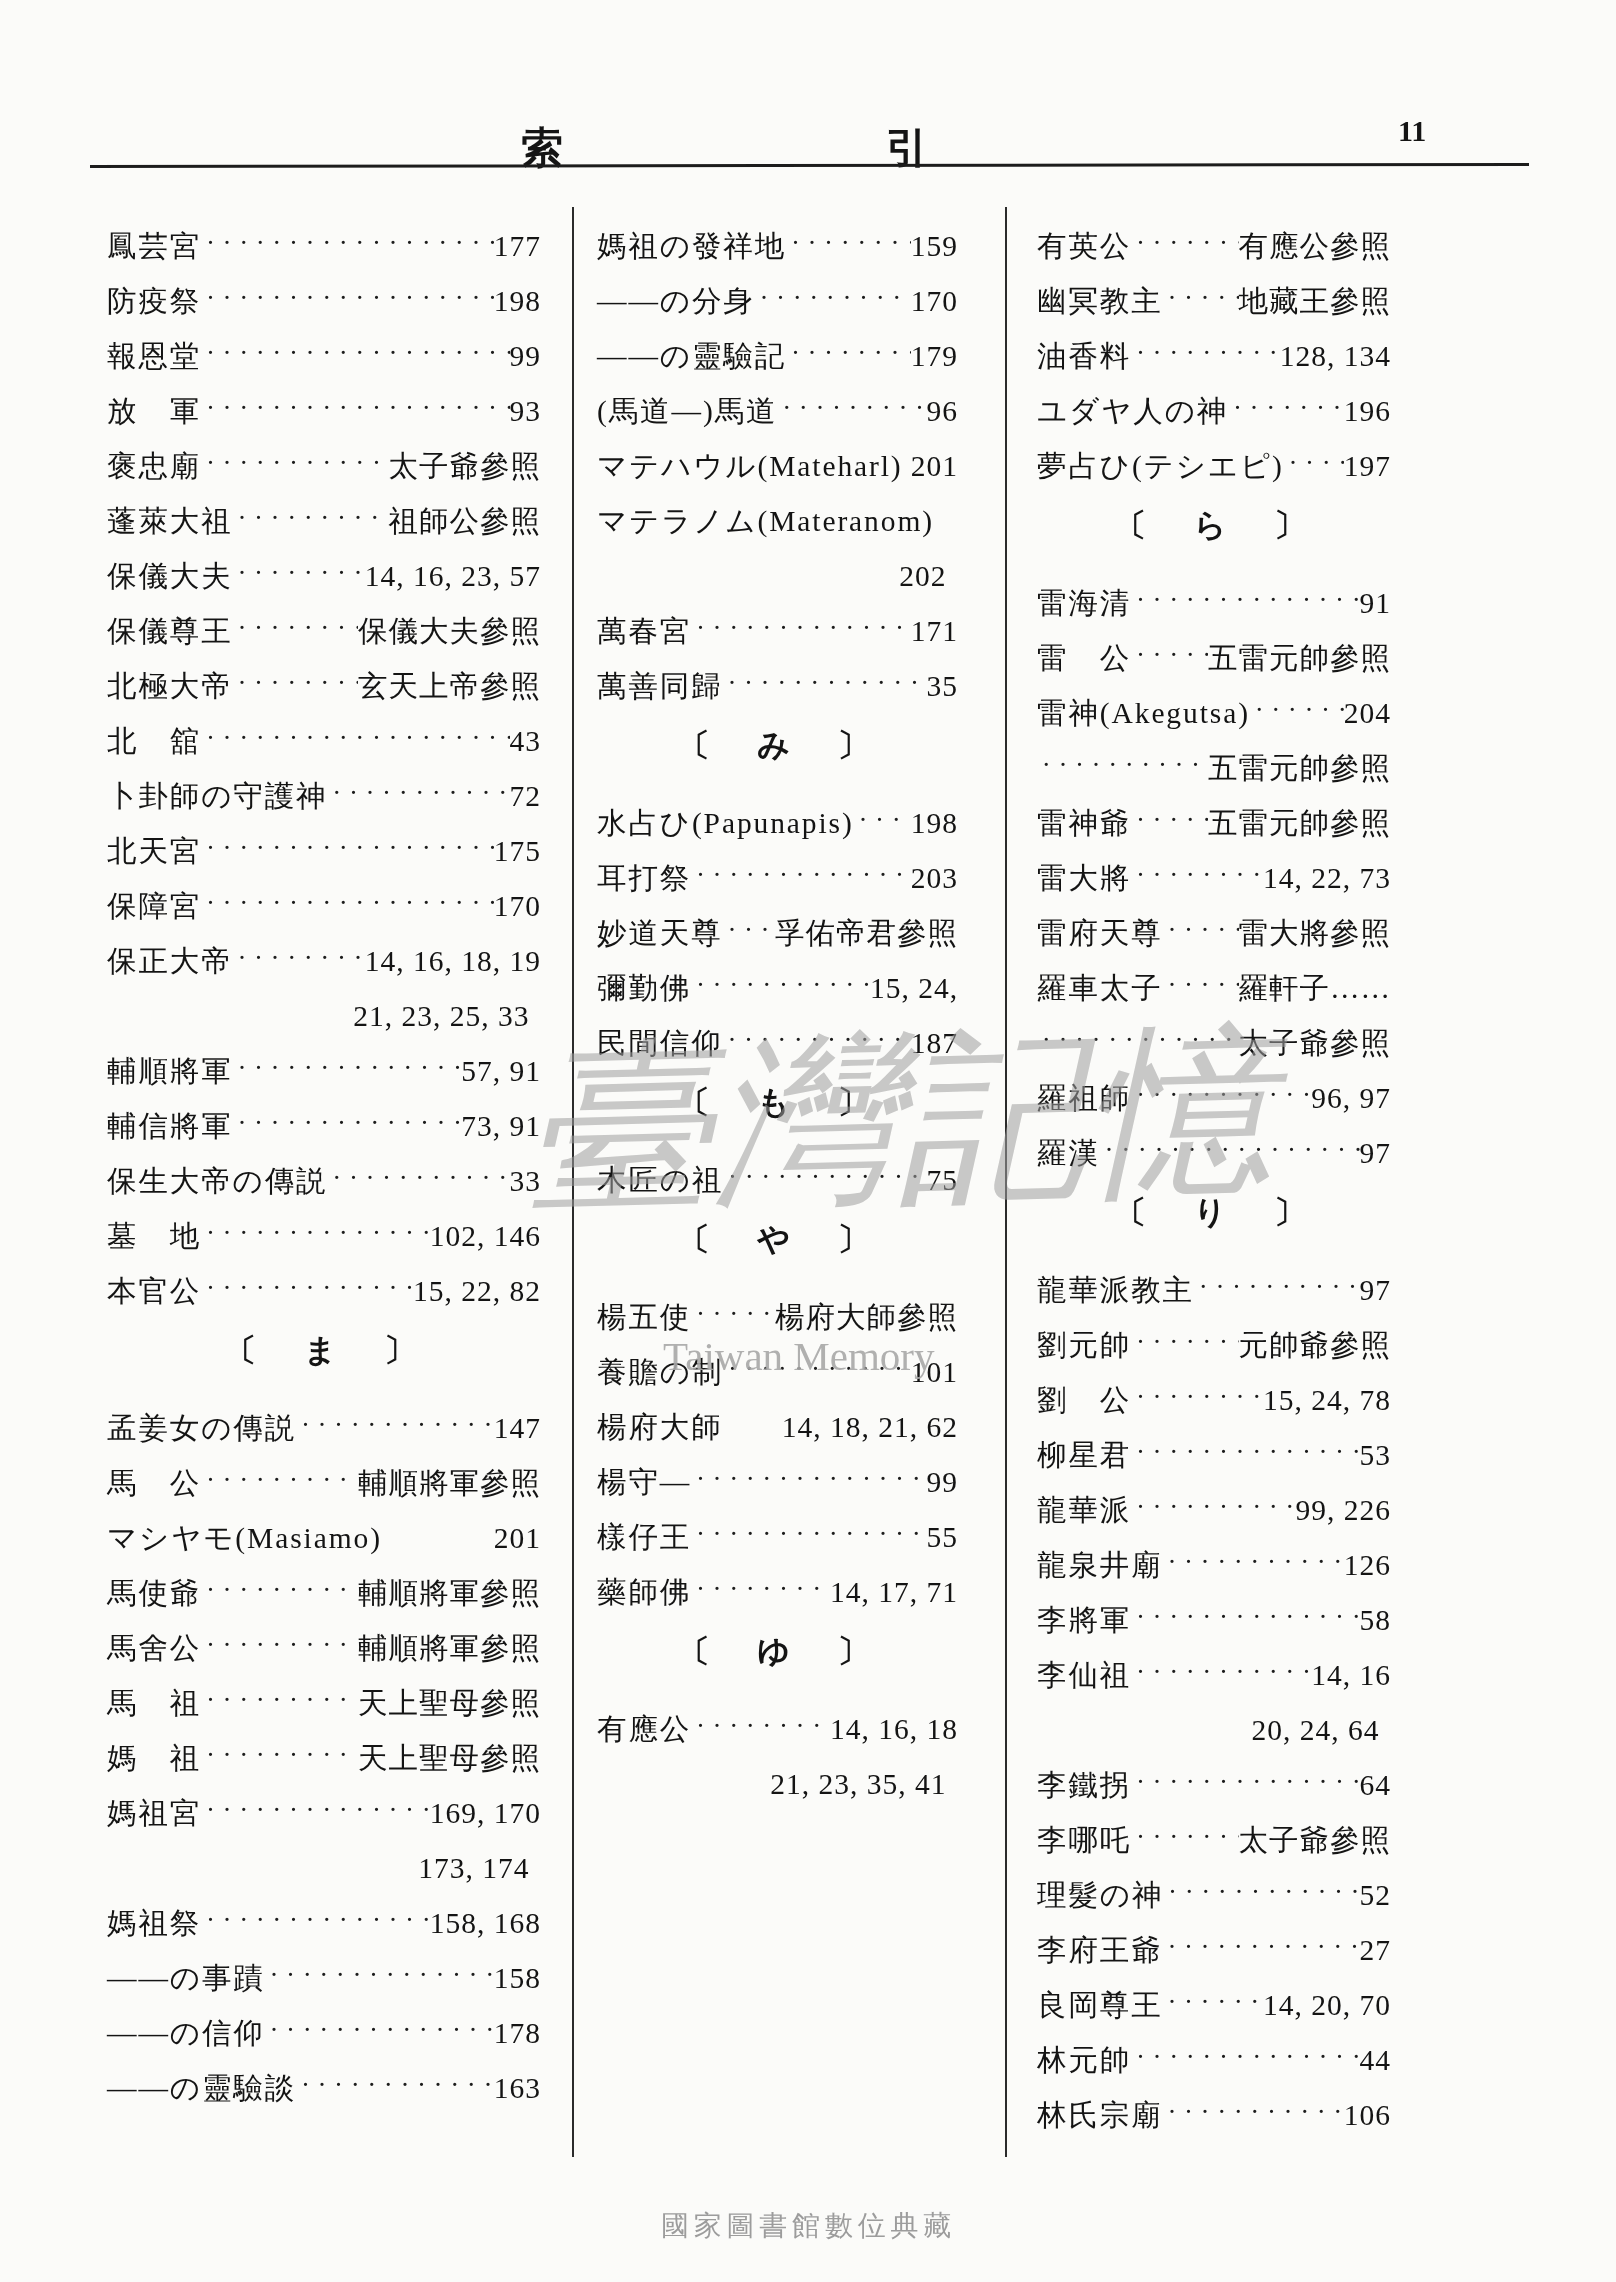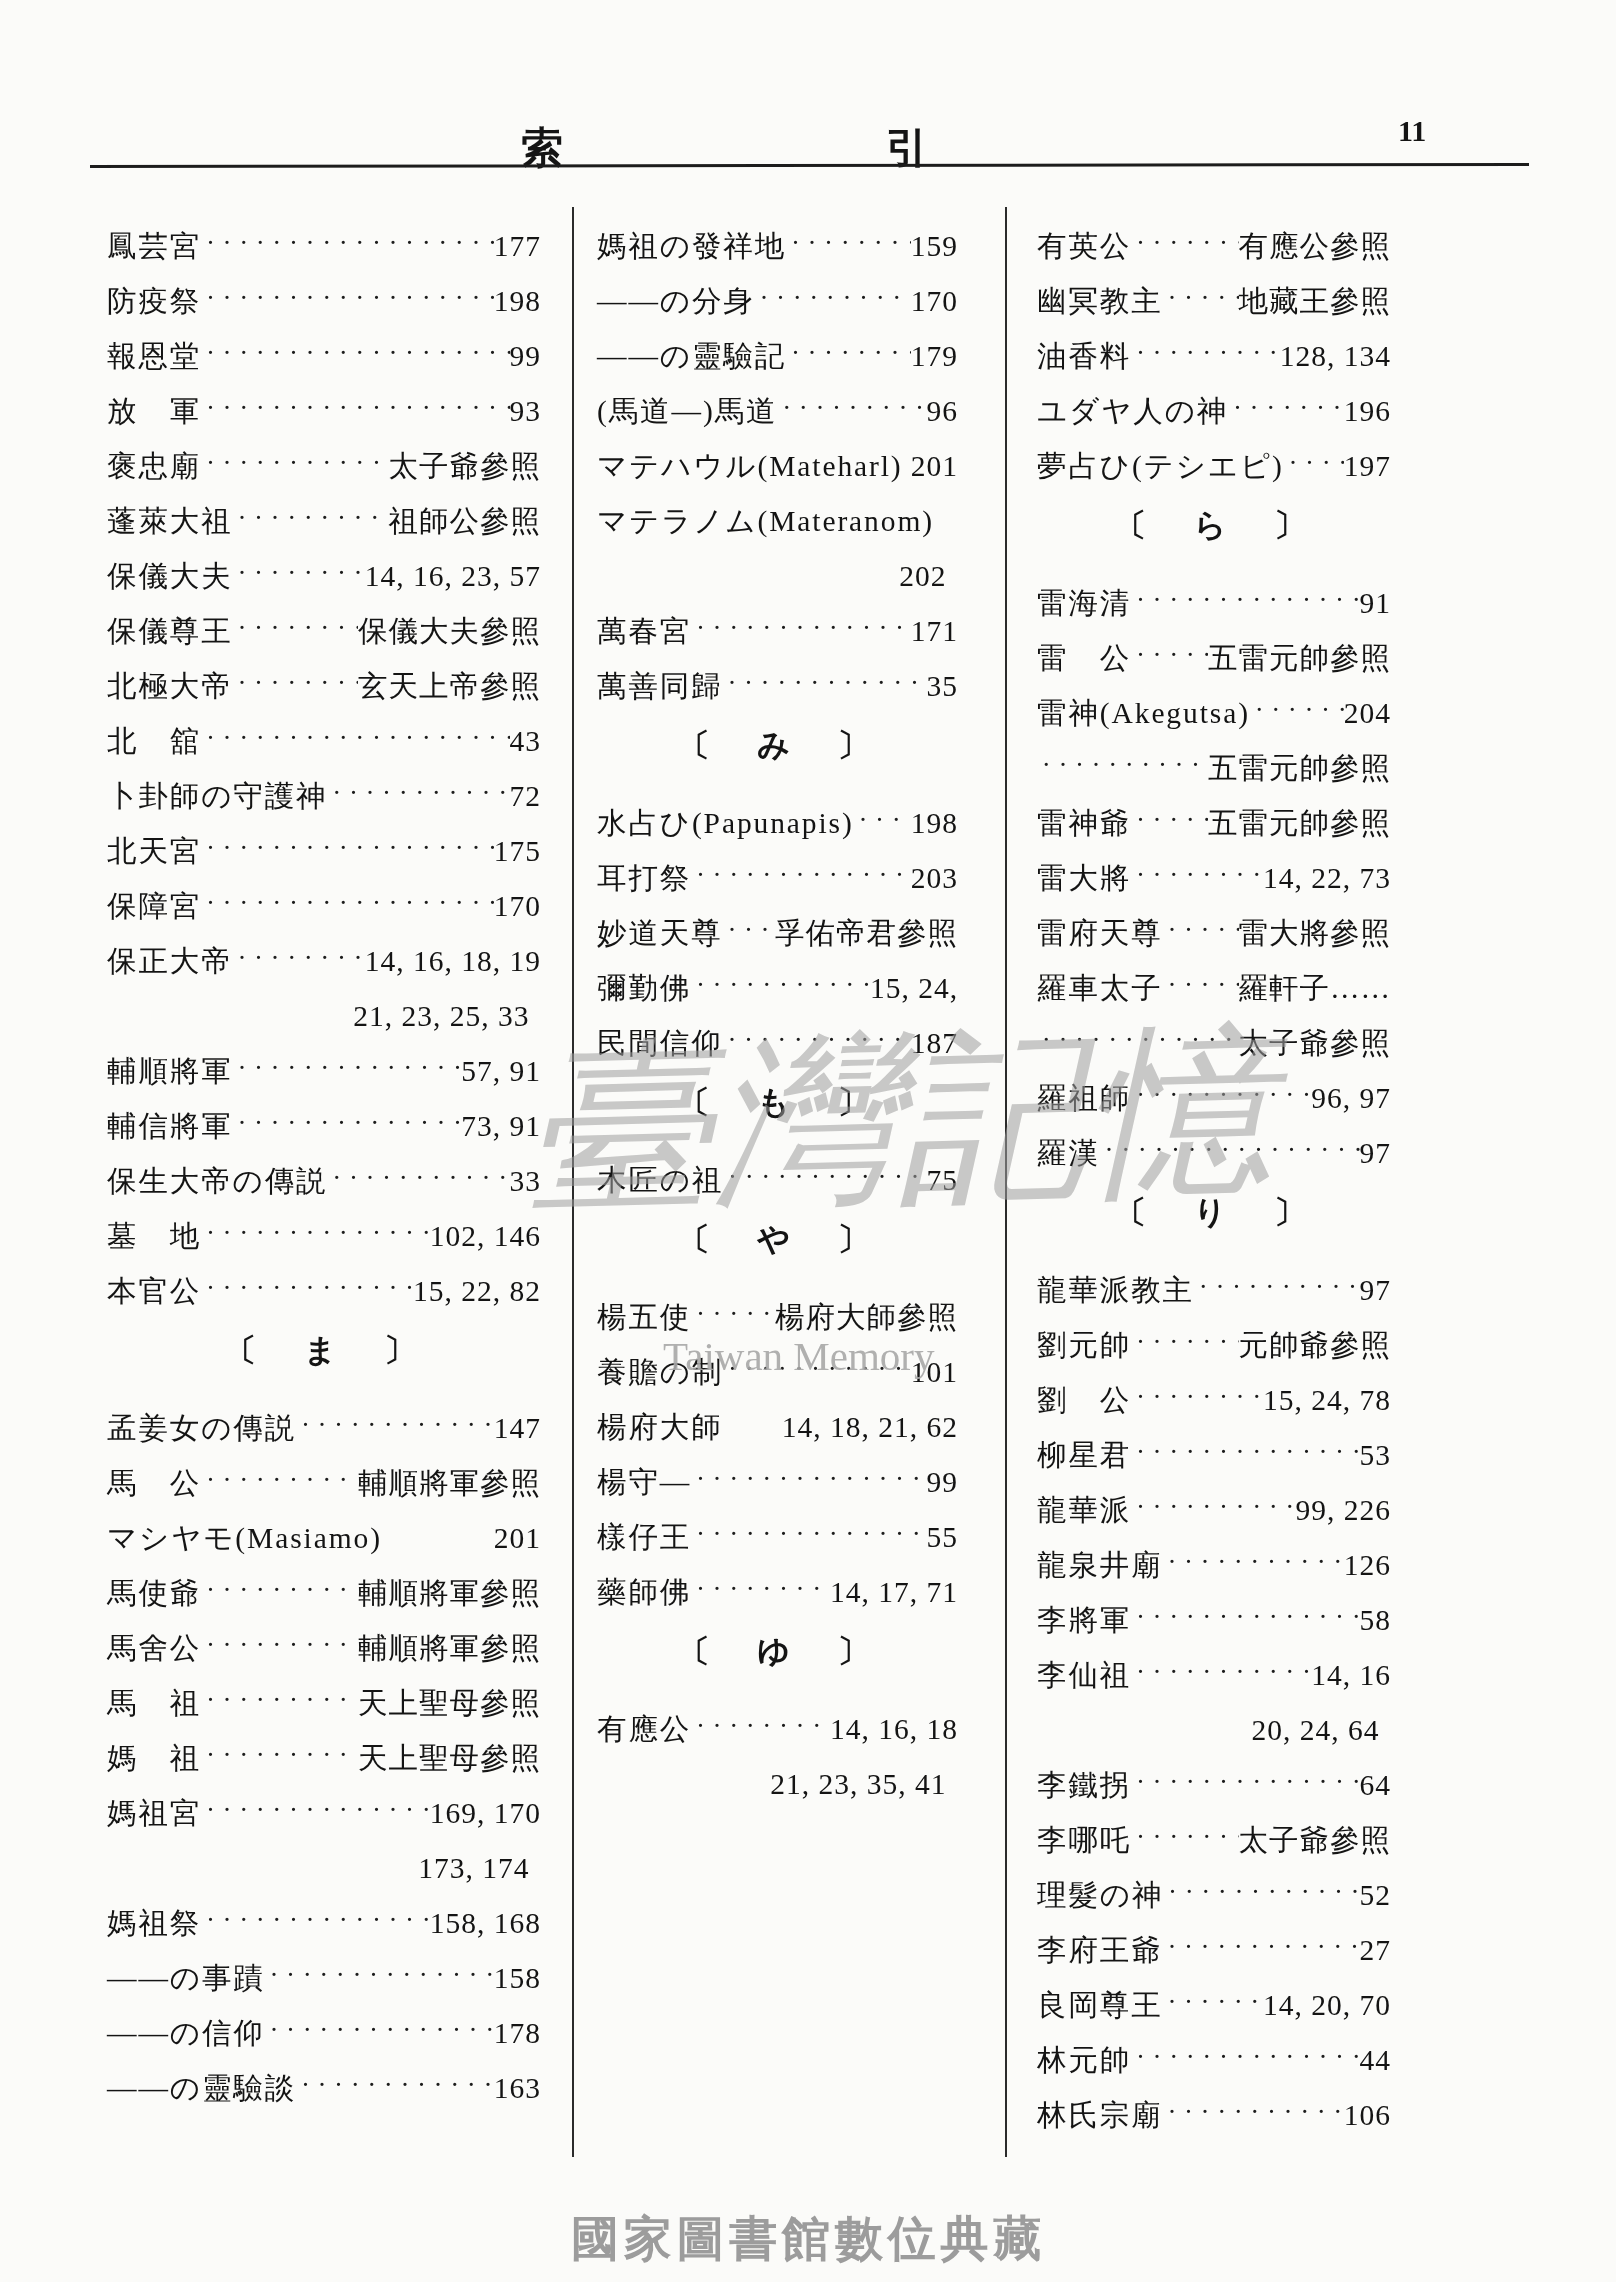--- a/index.html
+++ b/index.html
@@ -52,23 +52,22 @@
     transform:rotate(-1.5deg);
     font-style:italic; z-index:5; pointer-events:none;
   }
   #wm-latin {
     position:absolute; left:663px; top:1332px;
     font-size:41px; color:#a8a8a8; opacity:0.9;
     z-index:5; pointer-events:none;
   }
   #footer {
     position:absolute; left:50%; transform:translateX(-50%);
-    top:2207px; font-size:48px; letter-spacing:4.8px;
+    top:2207px; font-size:28px; letter-spacing:4.8px;
     color:#9c9c9c;
-    font-weight:bold;
   }
 </style>
 </head>
 <body>
 
 <span id="hdr-left" class="hdr-char">索</span>
 <span id="hdr-right" class="hdr-char">引</span>
 <span id="page-num">11</span>
 <div id="rule"></div>
 

